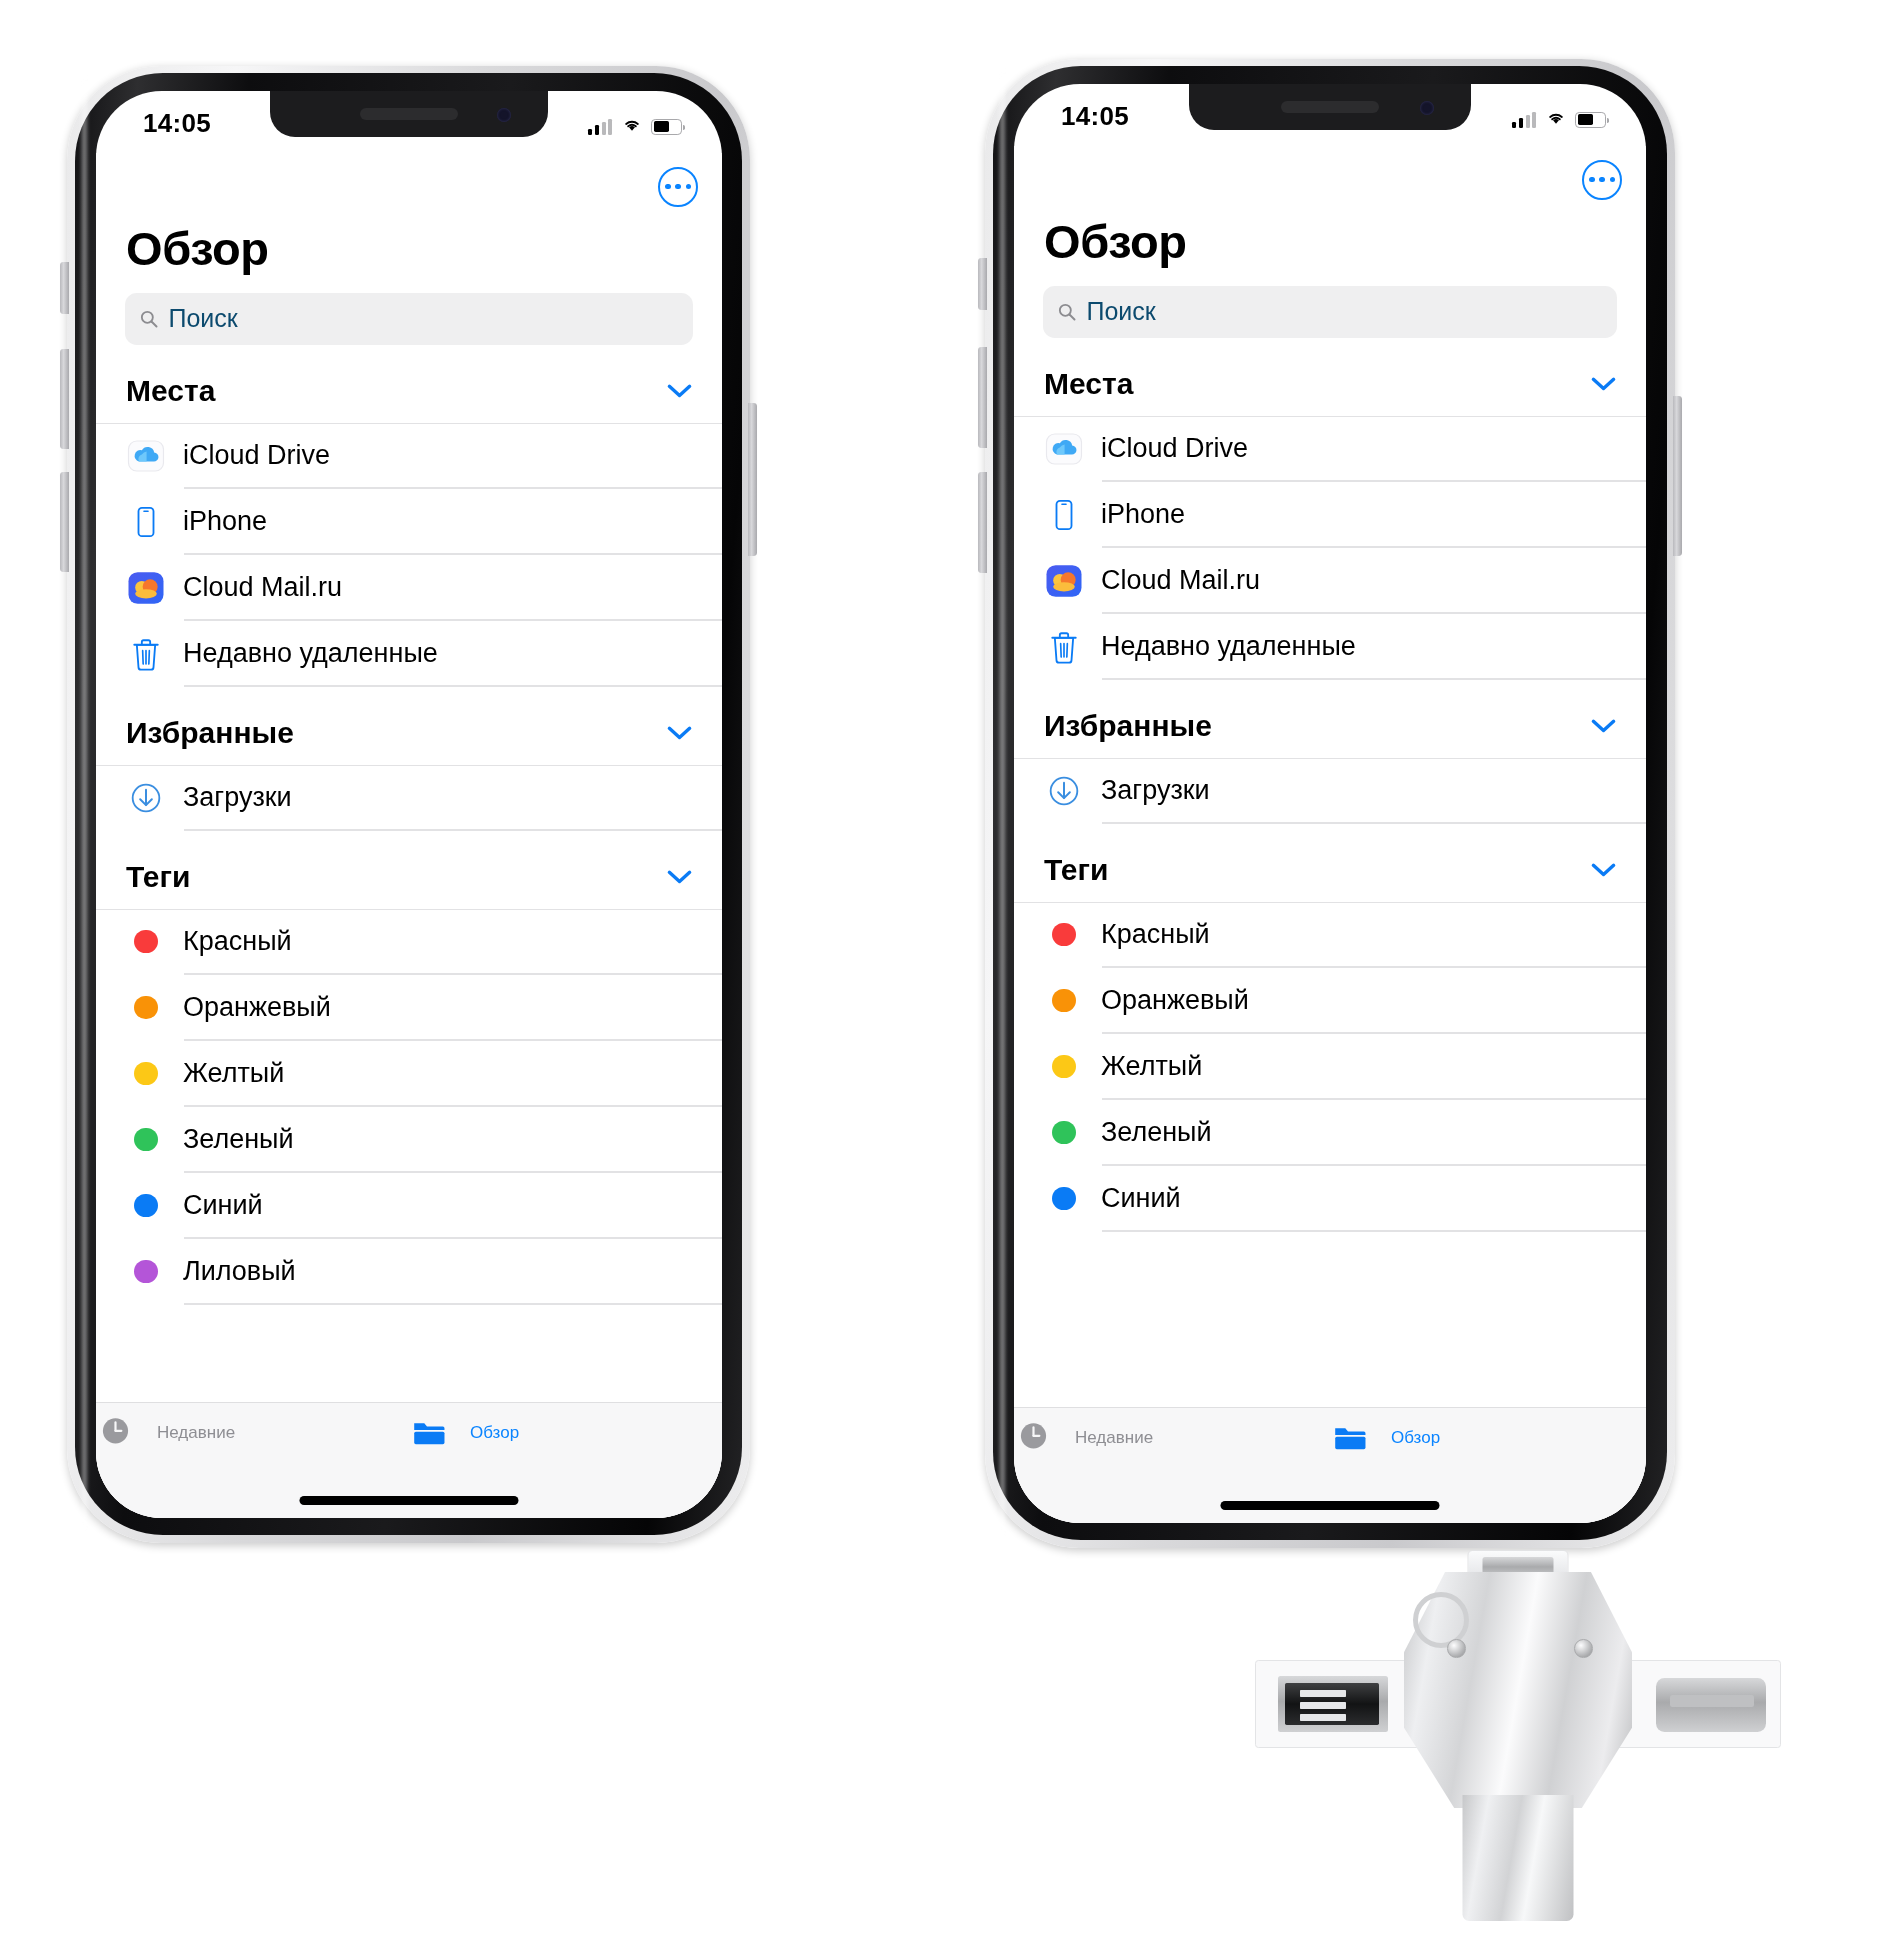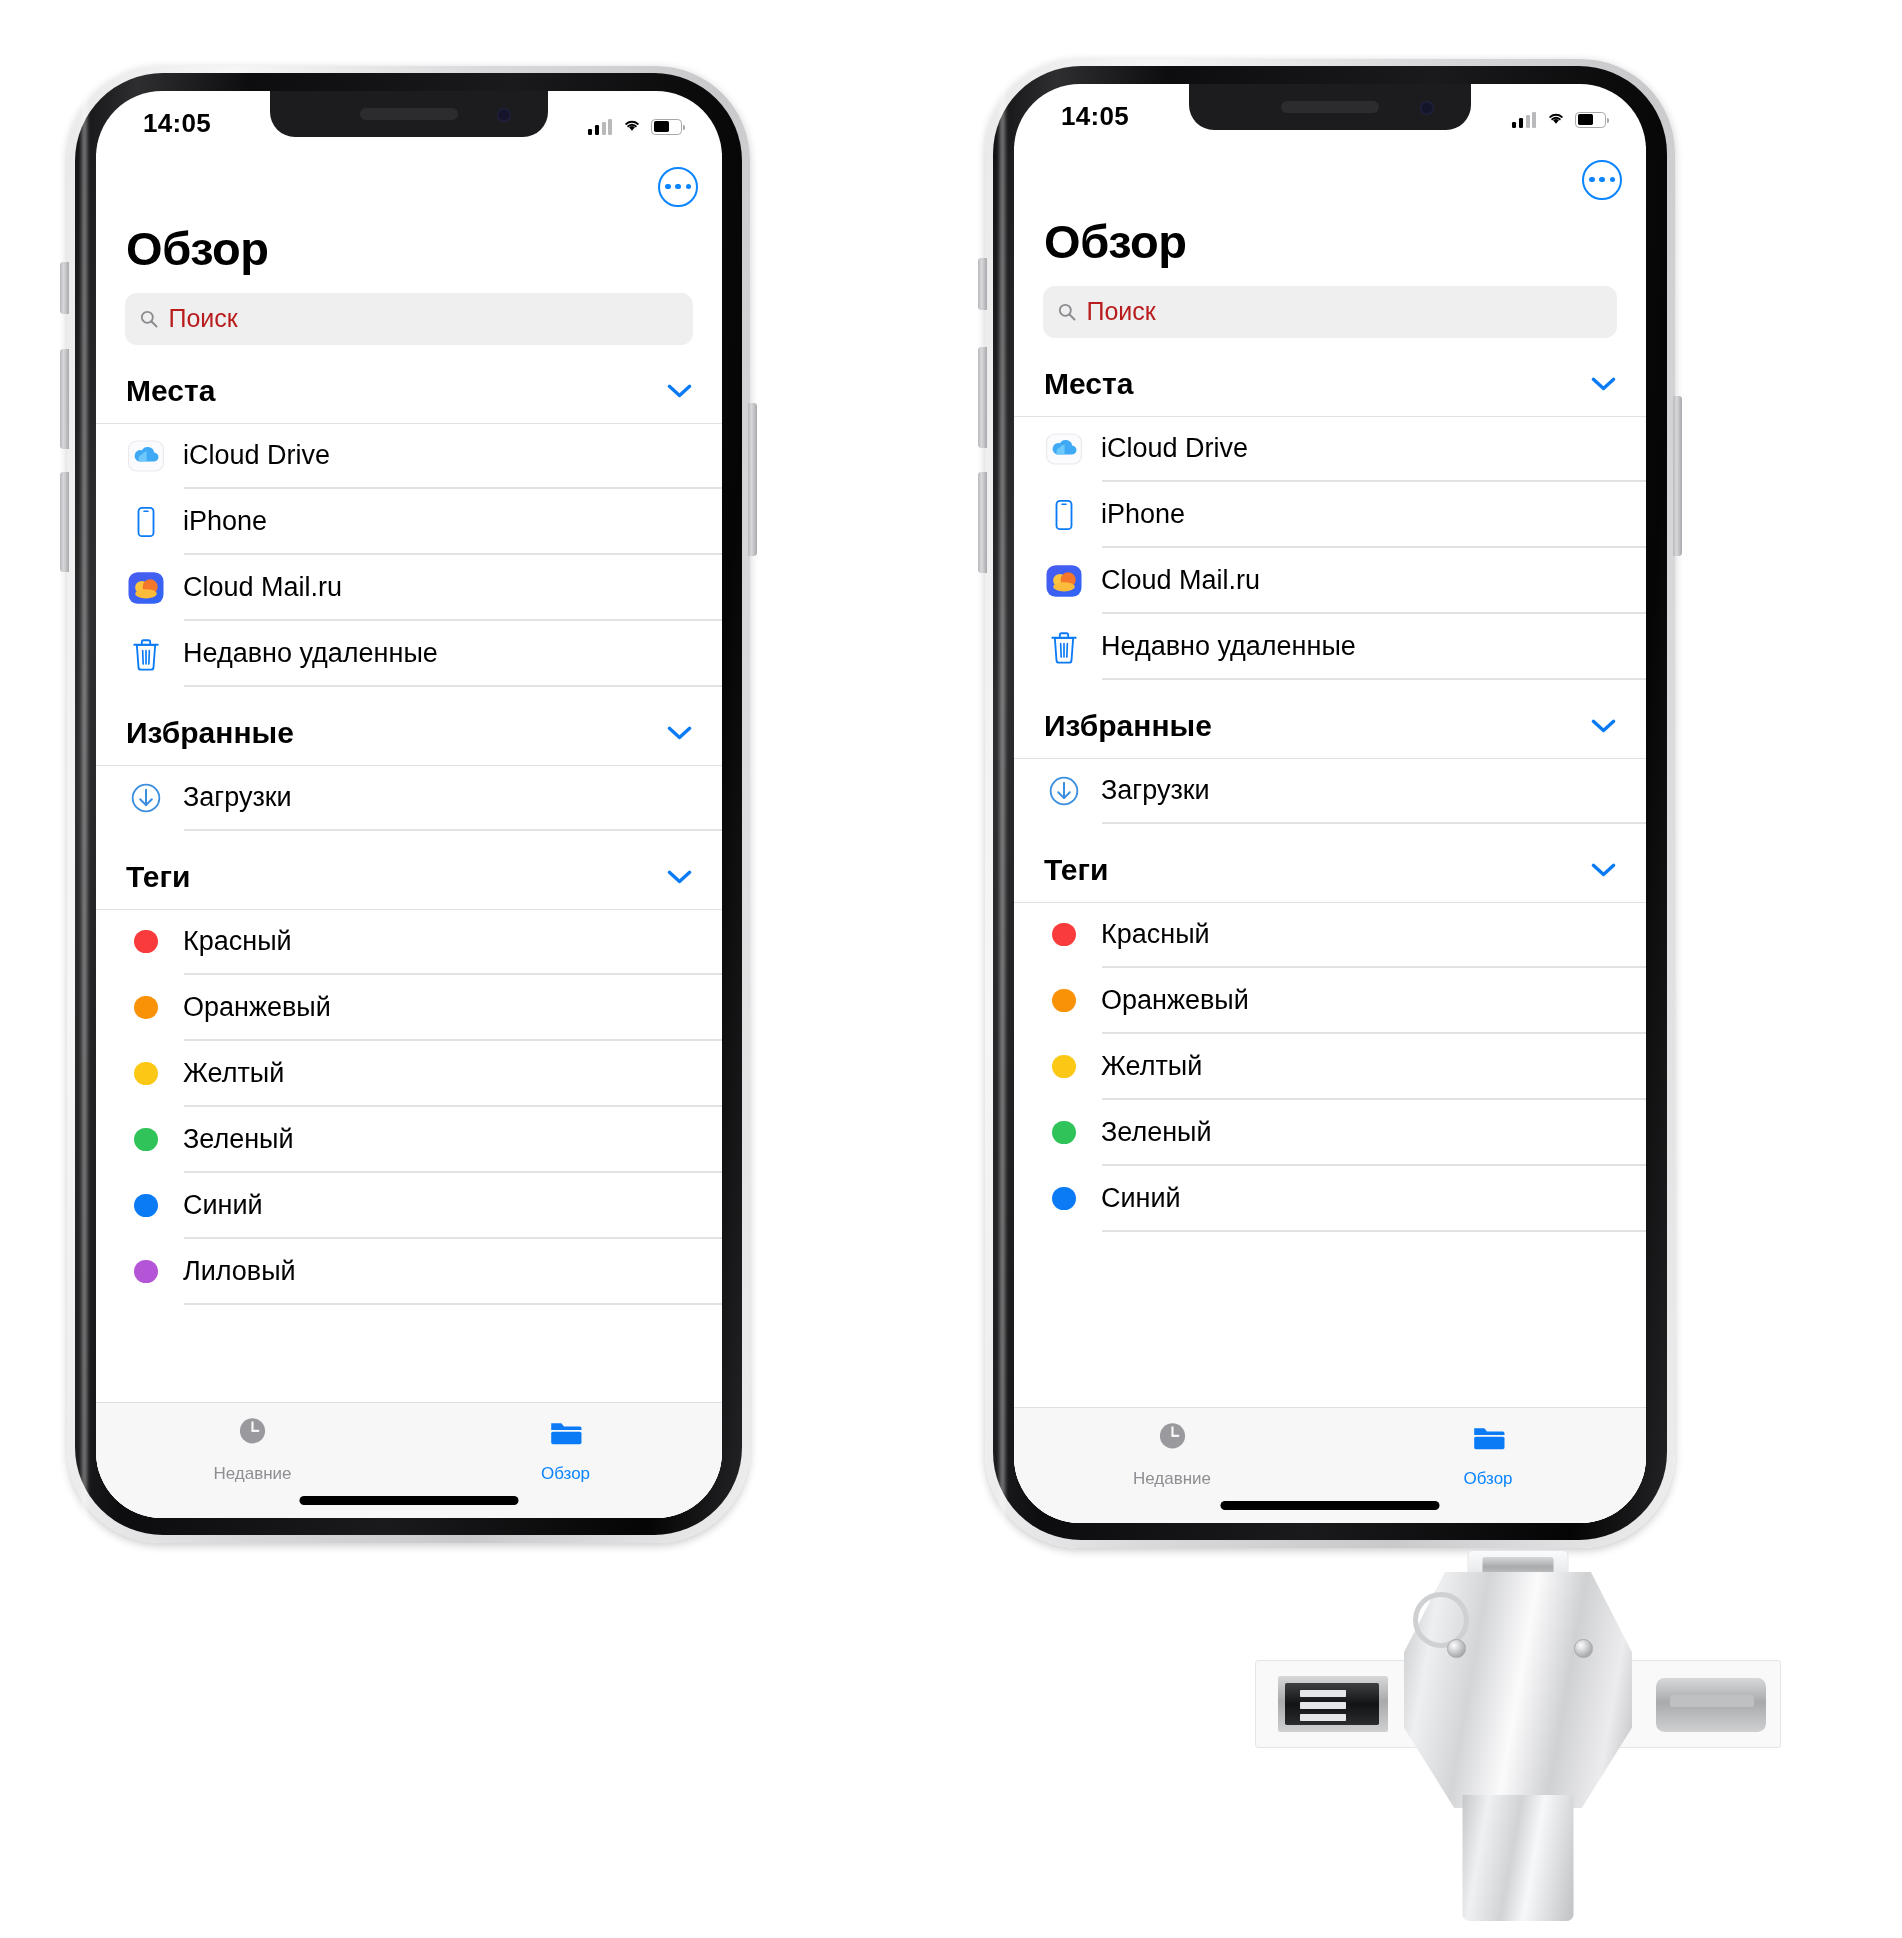--- a/index.html
+++ b/index.html
@@ -79,21 +79,21 @@
   .more-btn u { width: 5.9px; height: 5.9px; border-radius: 50%; background: #0a84ff; display:block; }
 
   .title { font-size: 47px; font-weight: 700; color: #000; letter-spacing: -0.4px;
     padding: 1.7px 0 17px 30px; }
 
   .searchbar {
     margin: 0 29px; height: 52px; background: #efeff0; border-radius: 11.8px;
     display: flex; align-items: center; padding: 0 13.5px; gap: 10px;
   }
   .search-ico { width: 20px; height: 20px; flex: none; }
-  .search-ph { font-size: 25px; color: #b91c1c; }
+  .search-ph { font-size: 25px; color: #0c4a6e; }
 
   .section-head {
     display: flex; align-items: center; justify-content: space-between;
     padding: 29px 29px 15px 30px;
   }
   .section-head .t { font-size: 30px; font-weight: 700; color: #000; }
   .chev { width: 27px; height: 17px; }
 
   .row {
     display: flex; align-items: center; gap: 17px;
@@ -116,22 +116,22 @@
   .row.highlight::after { display: none; }
 
   .dot { width: 23.6px; height: 23.6px; border-radius: 50%; display:block; }
 
   
   .tabbar {
     position: absolute; left: 0; right: 0; bottom: 0; height: 116px;
     background: #f7f7f8; border-top: 1.7px solid #dfdfe1;
     display: flex; align-items: flex-start; z-index: 5;
   }
-  .tab { flex: 1; display: flex; flex-direction: column; align-items: center;
-    padding-top: 10px; gap: 12px; }
+  .tab { flex: 1; display: flex; flex-direction: row; align-items: center;
+    padding-top: 10px; gap: 22px; }
   .tab .ti { width: 39px; height: 39px; display:flex; align-items:center; justify-content:center; }
   .tab .tl { font-size: 17px; }
   .tab.inactive .tl { color: #8e8e93; }
   .tab.active .tl { color: #0a84ff; }
   .homebar { position: absolute; left: 50%; transform: translateX(-50%); bottom: 13.5px;
     width: 219px; height: 8.4px; border-radius: 5px; background: #000; }
 
   
   .usb { position: absolute; }
   .usb-center {

